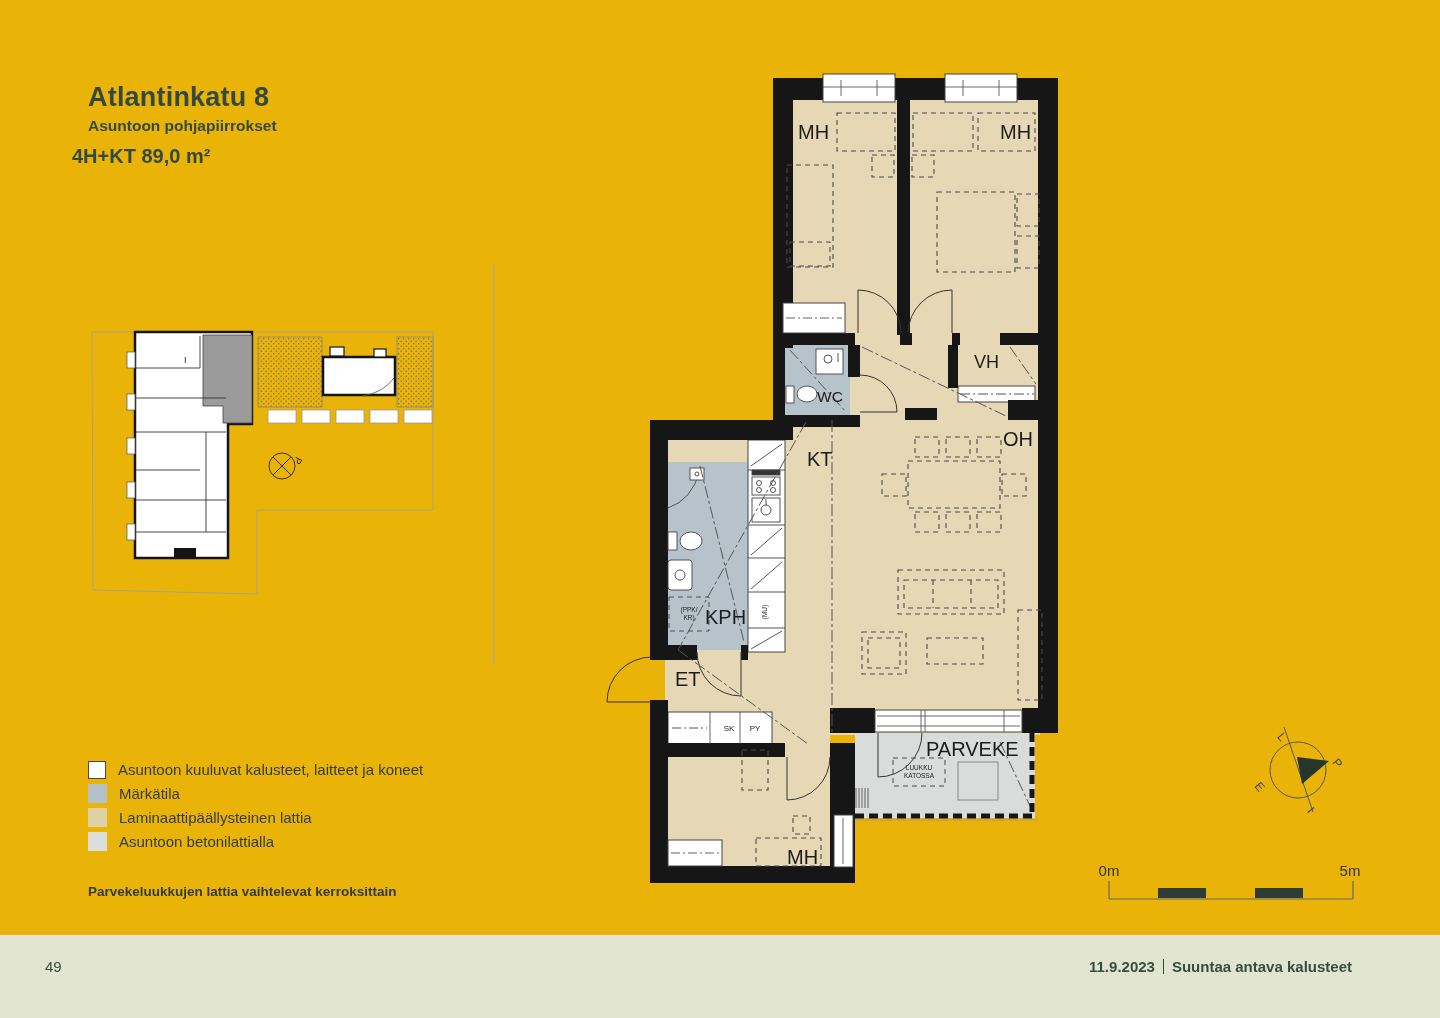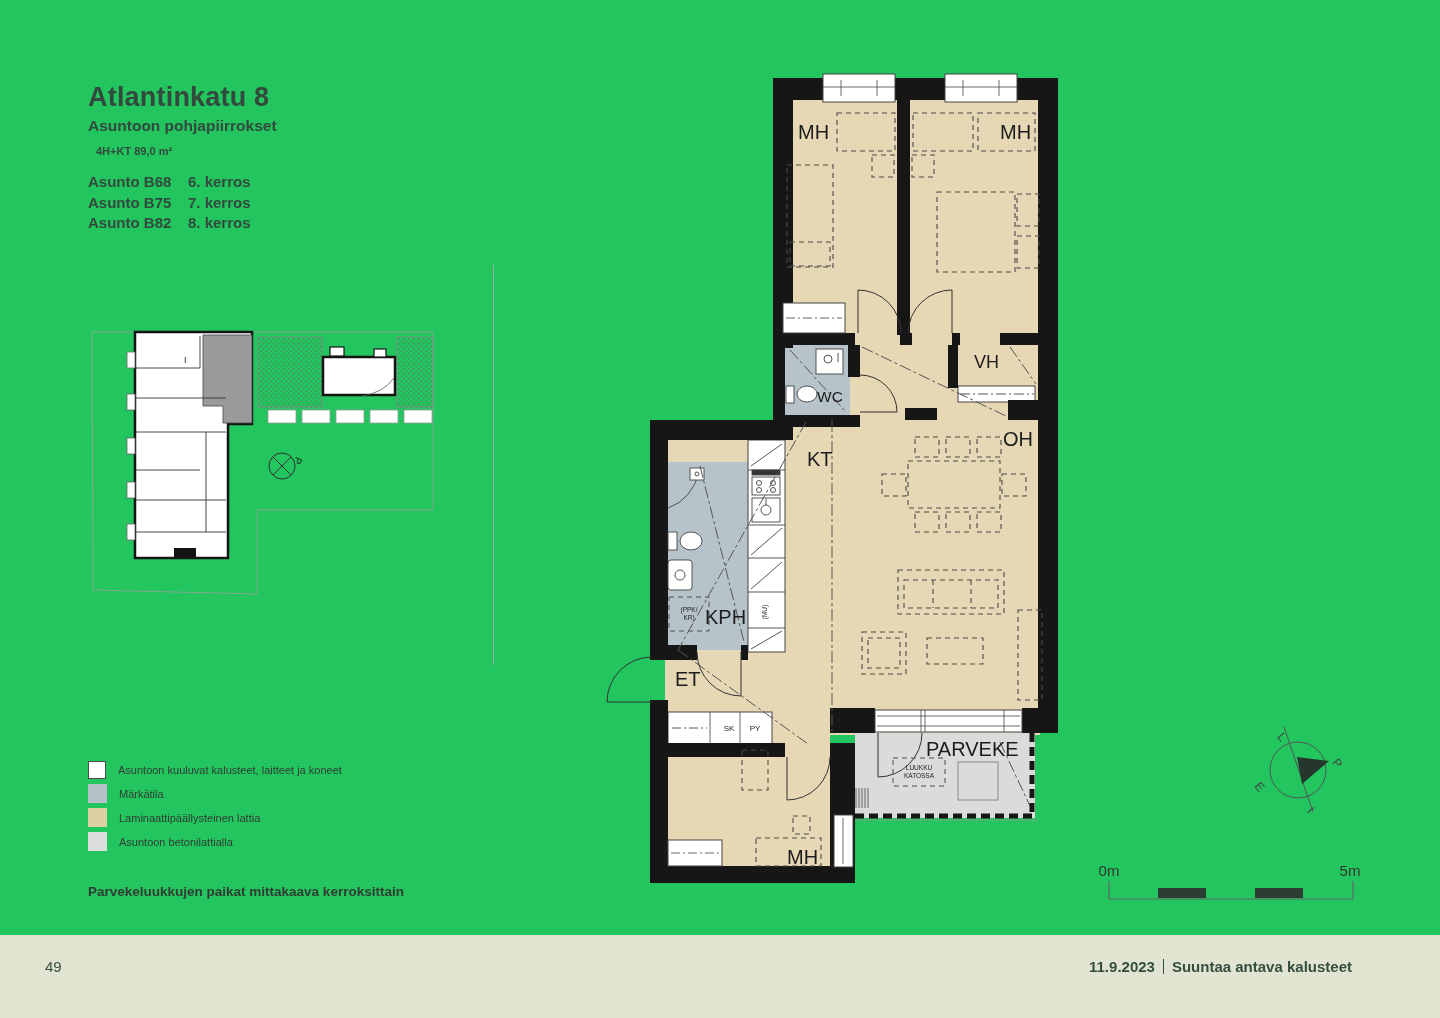--- a/index.html
+++ b/index.html
@@ -1,67 +1,53 @@
 <!DOCTYPE html>
 <html><head>
 <meta charset="utf-8">
 <style>
   html,body{margin:0;padding:0;background:#f2f2f2;}
-  .page{position:relative;width:1440px;height:1018px;background:#22c55e;overflow:hidden;
+  .page{position:relative;width:1440px;height:1018px;background:#eab308;overflow:hidden;
         font-family:"Liberation Sans",sans-serif;color:#33493d;}
   .abs{position:absolute;}
   
   .title{left:88px;top:82px;font-size:27px;font-weight:700;letter-spacing:.2px;}
   .subtitle{left:88px;top:117px;font-size:15.5px;font-weight:600;}
-  .apt-type{left:96px;top:145px;font-size:11px;font-weight:700;}
+  .apt-type{left:72px;top:145px;font-size:20px;font-weight:700;}
   .units{left:88px;top:172px;font-size:15px;font-weight:600;line-height:20.5px;}
   .unit-row{display:flex;}
   .unit-name{width:100px;}
   
   .divider{left:493px;top:265px;width:1px;height:400px;background:#a9a9a9;}
   
   .legend{left:88px;top:760px;}
   .legend-row{display:flex;align-items:center;margin-bottom:5px;height:19px;}
   .swatch{width:19px;height:19px;margin-right:12px;flex:0 0 auto;}
   .sw0{background:#ffffff;border:1.5px solid #4a4a4a;width:16px;height:16px;}
   .sw1{background:#b4c1c8;}
   .sw2{background:#ddd0a4;}
   .sw3{background:#dcdddd;}
-  .legend-label{font-size:11px;font-weight:500;color:#323c34;}
+  .legend-label{font-size:15px;font-weight:500;color:#323c34;}
   .note{left:88px;top:884px;font-size:13.5px;font-weight:600;color:#323c34;}
   
   .footer{left:0;top:935px;width:1440px;height:83px;background:#e0e4d1;}
   .page-num{left:45px;top:958px;font-size:15px;font-weight:400;color:#344e3e;}
   .footer-right{right:88px;top:958px;display:flex;align-items:center;font-size:15px;
                 font-weight:700;color:#344e3e;}
   .footer-sep{display:inline-block;width:1px;height:15px;background:#344e3e;margin:0 8px;}
   svg text{font-family:"Liberation Sans",sans-serif;}
 </style>
 </head>
 <body>
 
 <div class="page">
 
   <div class="abs title">Atlantinkatu 8</div>
   <div class="abs subtitle">Asuntoon pohjapiirrokset</div>
   <div class="abs apt-type">4H+KT 89,0 m²</div>
-  <div class="abs units">
-    <div class="unit-row">
-      <span class="unit-name">Asunto B68</span>
-      <span>6. kerros</span>
-    </div>
-    <div class="unit-row">
-      <span class="unit-name">Asunto B75</span>
-      <span>7. kerros</span>
-    </div>
-    <div class="unit-row">
-      <span class="unit-name">Asunto B82</span>
-      <span>8. kerros</span>
-    </div>
-  </div>
 
   <div class="abs divider"></div>
 
   <svg class="abs" style="left:80px;top:320px;" width="380" height="290" viewBox="80 320 380 290">
     <defs>
       <pattern id="stipple" width="5" height="5" patternUnits="userSpaceOnUse">
         <circle cx="1.2" cy="1.2" r="0.7" fill="#666"></circle>
           <circle cx="3.7" cy="3.7" r="0.7" fill="#666"></circle>
       </pattern>
     </defs>
@@ -335,21 +321,21 @@
     </div>
     <div class="legend-row">
       <span class="swatch sw2"></span>
       <span class="legend-label">Laminaattipäällysteinen lattia</span>
     </div>
     <div class="legend-row">
       <span class="swatch sw3"></span>
       <span class="legend-label">Asuntoon betonilattialla</span>
     </div>
   </div>
-  <div class="abs note">Parvekeluukkujen paikat mittakaava kerroksittain</div>
+  <div class="abs note">Parvekeluukkujen lattia vaihtelevat kerroksittain</div>
 
   <svg class="abs" style="left:1250px;top:710px;" width="130" height="130" viewBox="1250 710 130 130">
     <circle cx="1298" cy="770" r="28" fill="none" stroke="#555" stroke-width="1"></circle>
     <line x1="1284" y1="727" x2="1313" y2="812" stroke="#555" stroke-width="1"></line>
     <path d="M 1297 757 L 1329 761 L 1302 784 Z" fill="#25372c"></path>
     <g fill="#444" font-size="12">
       <text x="1279" y="740" transform="rotate(50 1281 736)">L</text>
       <text x="1333" y="766" transform="rotate(50 1336 763)">P</text>
       <text x="1256" y="790" transform="rotate(50 1259 786)">E</text>
       <text x="1308" y="814" transform="rotate(50 1310 811)">I</text>

